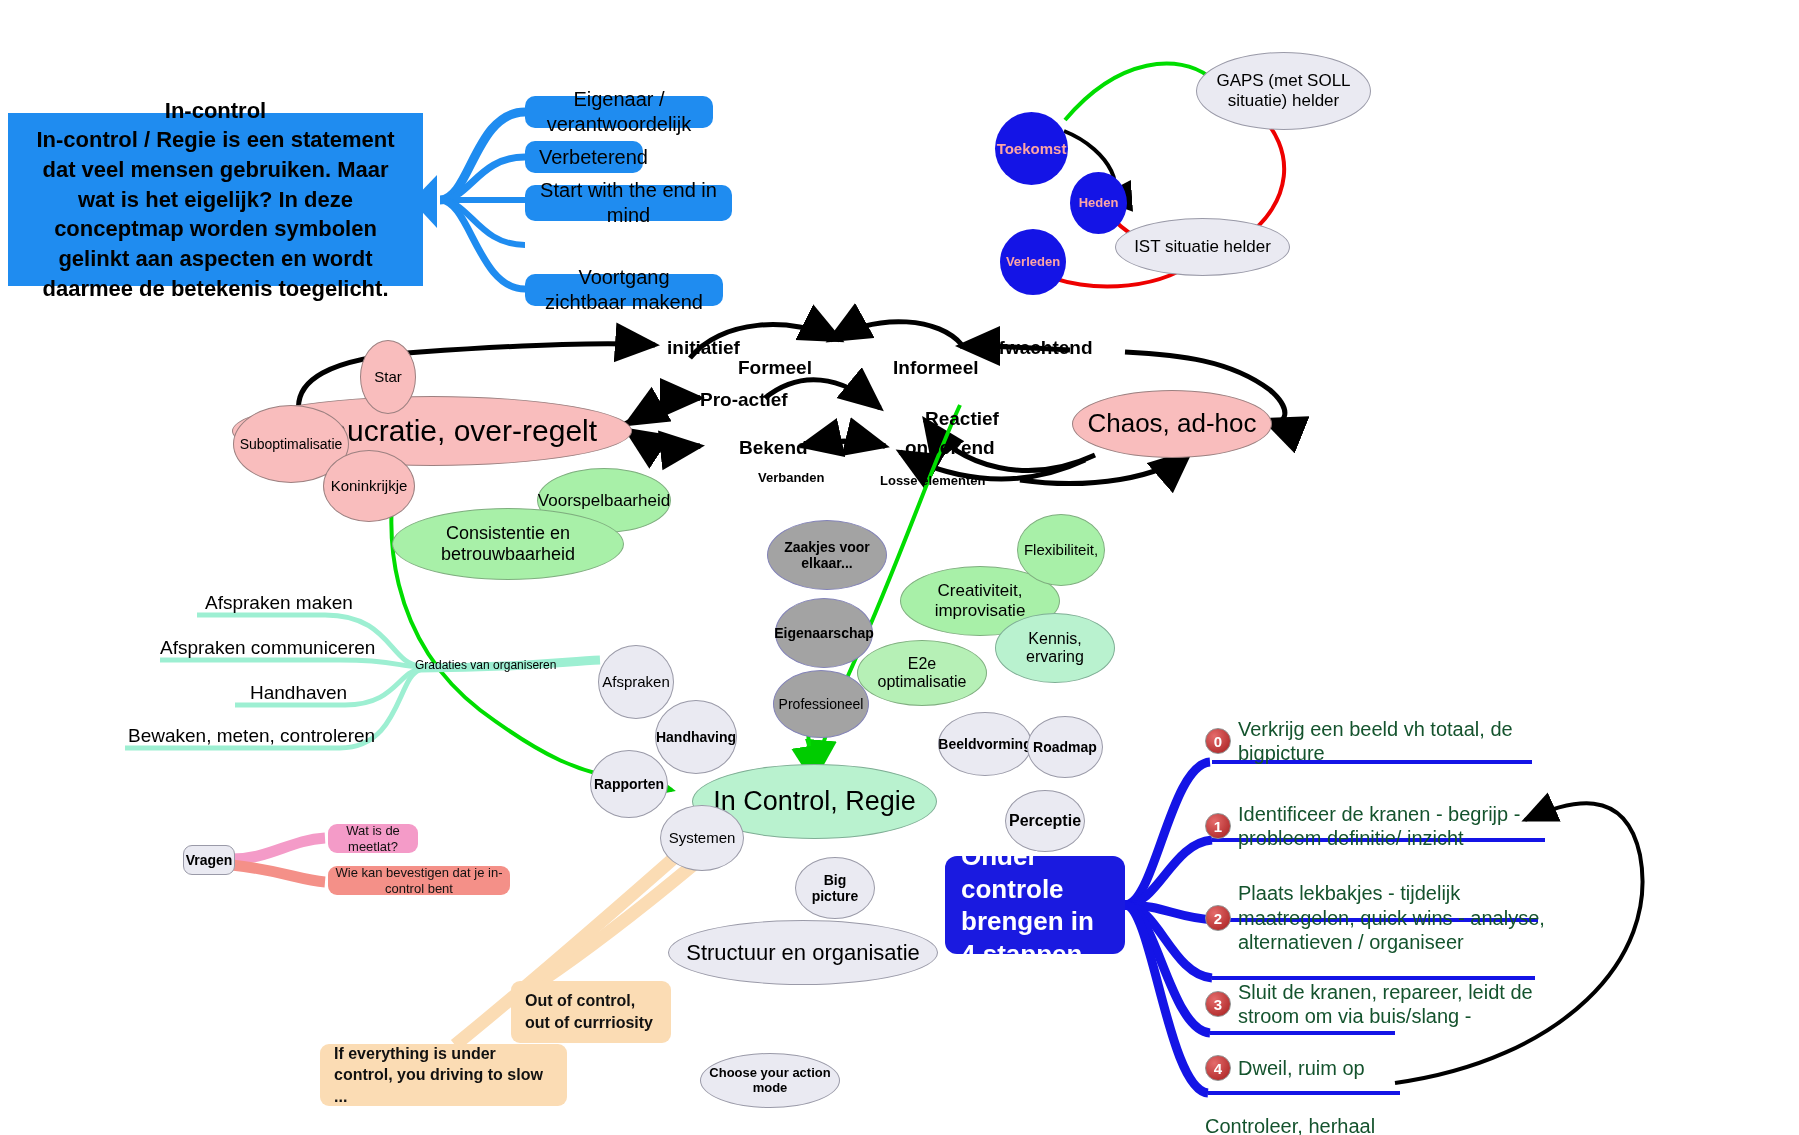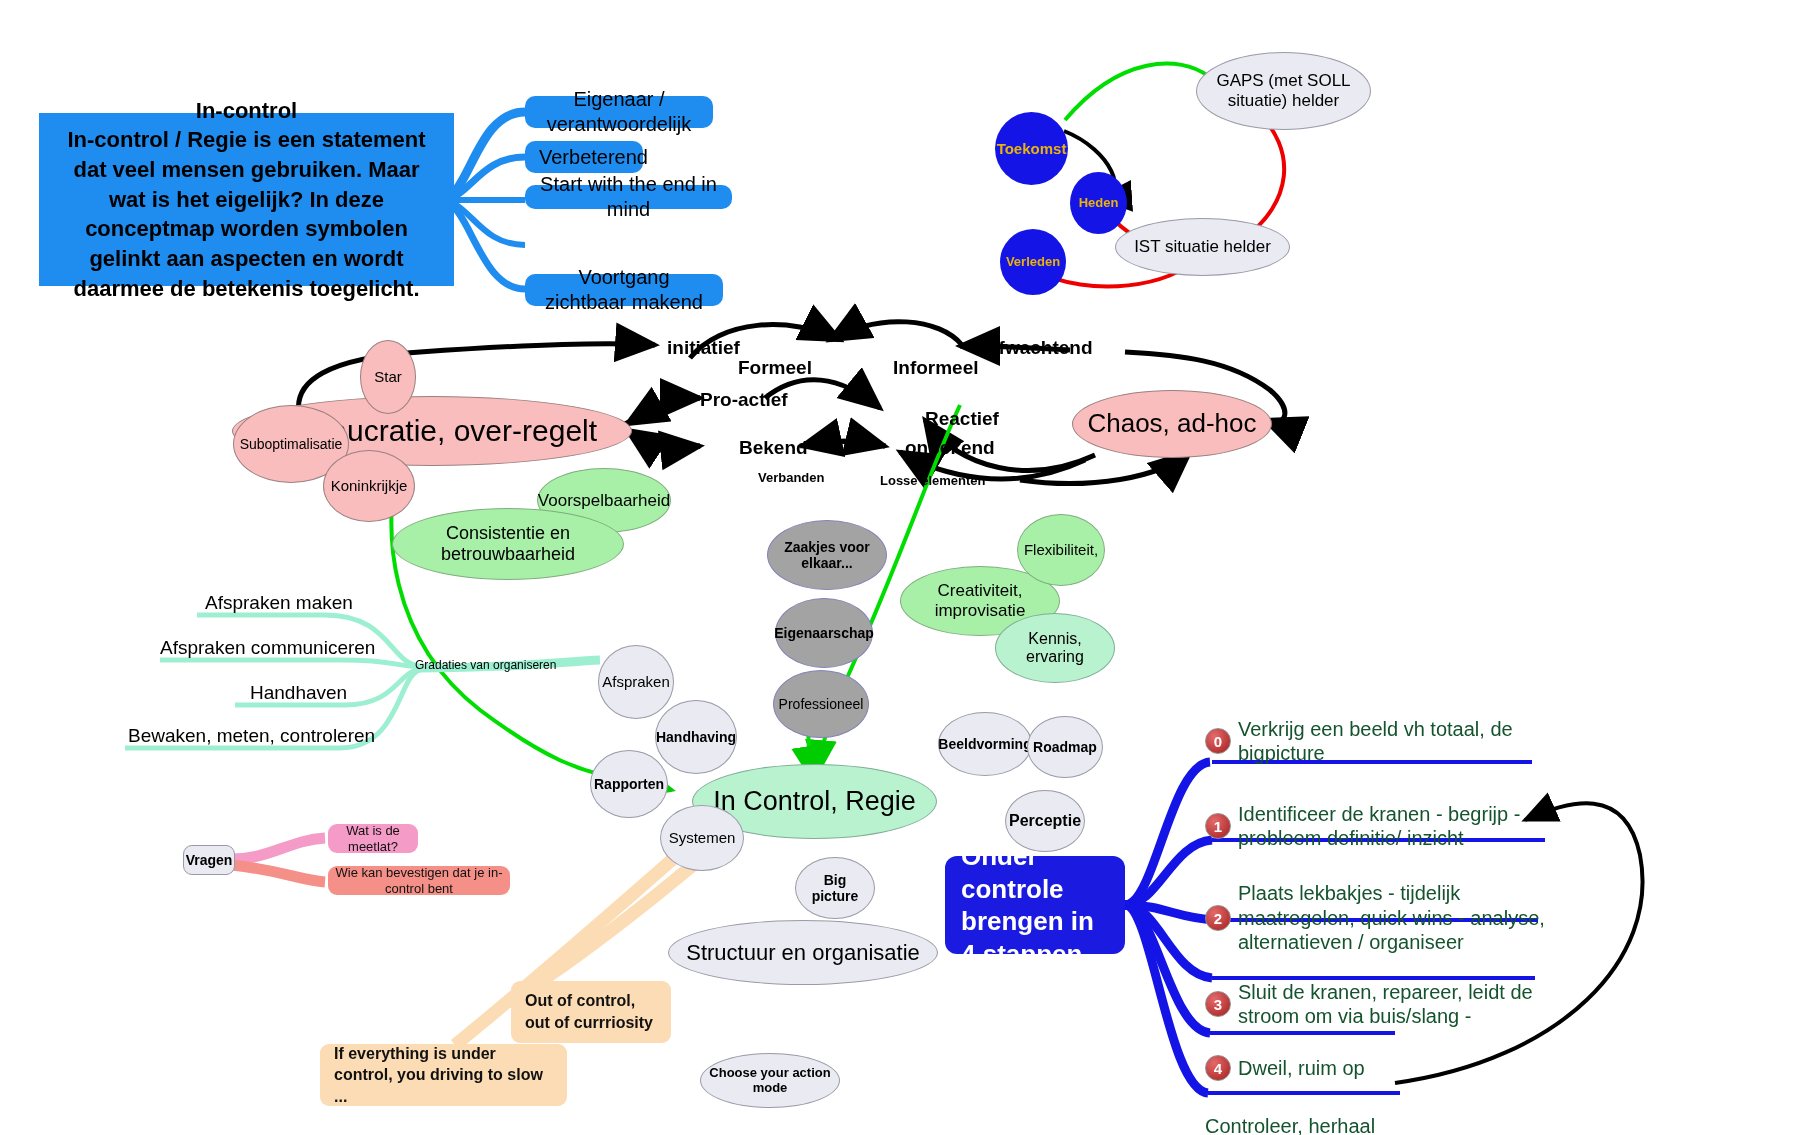--- a/index.html
+++ b/index.html
@@ -55,21 +55,21 @@
     border: 1px solid #8a8a8a;
     line-height: 1.15;
     padding: 4px 8px;
   }
   .pink  { background: #f9bdbd; border-color: #9c8080; }
   .green { background: #a8f0a8; border-color: #7fae7f; }
   .green2{ background: #b9f2cf; border-color: #7fae95; }
   .green3{ background: #b6f0b6; border-color: #7fae7f; }
   .purple{ background: #a3a3a3; border-color: #8383b8; }
   .gray  { background: #eaeaf2; border-color: #9a9aa8; }
-  .blueball { background: #1414e6; border: none; color: #eab308; font-weight: bold; font-size: 15px; }
+  .blueball { background: #1414e6; border: none; color: #fca5a5; font-weight: bold; font-size: 15px; }
 
   .lbl { position: absolute; font-size: 19px; color: #000; white-space: nowrap; }
   .lbl.b { font-weight: bold; }
   .lbl.sm { font-size: 13px; font-weight: bold; }
   .lbl.tiny { font-size: 12px; }
 
   
   .pinkbox {
     border-radius: 9px;
     font-size: 13px;
@@ -207,28 +207,28 @@
       <path d="M1212,840 L1545,840" stroke-width="4"></path>
       <path d="M1215,920 L1538,920" stroke-width="4"></path>
       <path d="M1212,978 L1535,978" stroke-width="4"></path>
       <path d="M1210,1033 L1395,1033" stroke-width="4"></path>
       <path d="M1208,1093 L1400,1093" stroke-width="4"></path>
     </g>
 
     <path d="M1395,1083 C1560,1060 1660,960 1640,855 C1625,785 1570,800 1525,820" fill="none" stroke="#000" stroke-width="4" marker-end="url(#arrB)"></path>
   </svg>
 
-  <div class="node bluebox main" style="left:39px; top:113px; width:415px; height:173px; flex-direction:column;">
+  <div class="node bluebox main" style="left:8px; top:113px; width:415px; height:173px; flex-direction:column;">
     <div>In-control</div>
     <div>In-control / Regie is een statement dat veel mensen gebruiken. Maar wat is het eigelijk? In deze conceptmap worden symbolen gelinkt aan aspecten en wordt daarmee de betekenis toegelicht.</div>
   </div>
 
   <div class="node bluebox" style="left:525px; top:96px; width:188px; height:32px;">Eigenaar / verantwoordelijk</div>
   <div class="node bluebox" style="left:525px; top:141px; width:118px; height:32px; justify-content:flex-start;">Verbeterend</div>
-  <div class="node bluebox" style="left:525px; top:185px; width:207px; height:24px;">Start with the end in mind</div>
+  <div class="node bluebox" style="left:525px; top:185px; width:207px; height:36px;">Start with the end in mind</div>
   <div class="node bluebox" style="left:525px; top:274px; width:198px; height:32px;">Voortgang zichtbaar makend</div>
 
   <div class="node ell blueball" style="left:995px; top:112px; width:73px; height:73px;">Toekomst</div>
   <div class="node ell blueball" style="left:1070px; top:172px; width:57px; height:62px; font-size:13px;">Heden</div>
   <div class="node ell blueball" style="left:1000px; top:229px; width:66px; height:66px; font-size:13px;">Verleden</div>
   <div class="node ell gray" style="left:1196px; top:52px; width:175px; height:78px; font-size:17px;">GAPS (met SOLL situatie) helder</div>
   <div class="node ell gray" style="left:1115px; top:218px; width:175px; height:58px; font-size:17px;">IST situatie helder</div>
 
   <div class="node ell pink" style="left:232px; top:396px; width:400px; height:70px; font-size:30px;">Bureaucratie, over-regelt</div>
   <div class="node ell pink" style="left:1072px; top:390px; width:200px; height:68px; font-size:26px;">Chaos, ad-hoc</div>
@@ -253,20 +253,21 @@
   <div class="node ell green" style="left:537px; top:468px; width:134px; height:65px; font-size:17px;">Voorspelbaarheid</div>
   <div class="node ell green" style="left:392px; top:508px; width:232px; height:72px; font-size:18px;">Consistentie en betrouwbaarheid</div>
 
   <div class="node ell purple" style="left:767px; top:520px; width:120px; height:70px; font-size:14px; font-weight:bold;">Zaakjes voor elkaar...</div>
   <div class="node ell purple" style="left:775px; top:598px; width:98px; height:70px; font-size:14px; font-weight:bold;">Eigenaarschap</div>
   <div class="node ell purple" style="left:773px; top:670px; width:96px; height:68px; font-size:14px; font-weight:normal;">Professioneel</div>
 
   <div class="node ell green" style="left:900px; top:566px; width:160px; height:70px; font-size:17px;">Creativiteit, improvisatie</div>
   <div class="node ell green" style="left:1017px; top:514px; width:88px; height:72px; font-size:15px;">Flexibiliteit,</div>
   <div class="node ell green2" style="left:995px; top:613px; width:120px; height:70px; font-size:16px;">Kennis, ervaring</div>
+  <div class="node ell green3" style="left:857px; top:640px; width:130px; height:66px; font-size:16px;">E2e optimalisatie</div>
 
   <div class="node ell green2" style="left:692px; top:764px; width:245px; height:75px; font-size:27px;">In Control, Regie</div>
 
   <div class="node ell gray" style="left:598px; top:645px; width:76px; height:74px; font-size:15px;">Afspraken</div>
   <div class="node ell gray" style="left:655px; top:700px; width:82px; height:74px; font-size:14px; font-weight:bold;">Handhaving</div>
   <div class="node ell gray" style="left:590px; top:750px; width:78px; height:68px; font-size:14px; font-weight:bold;">Rapporten</div>
   <div class="node ell gray" style="left:660px; top:805px; width:84px; height:66px; font-size:15px;">Systemen</div>
   <div class="node ell gray" style="left:938px; top:712px; width:94px; height:64px; font-size:14px; font-weight:bold;">Beeldvorming</div>
   <div class="node ell gray" style="left:1027px; top:716px; width:76px; height:62px; font-size:14px; font-weight:bold;">Roadmap</div>
   <div class="node ell gray" style="left:1005px; top:790px; width:80px; height:62px; font-size:16px; font-weight:bold;">Perceptie</div>

